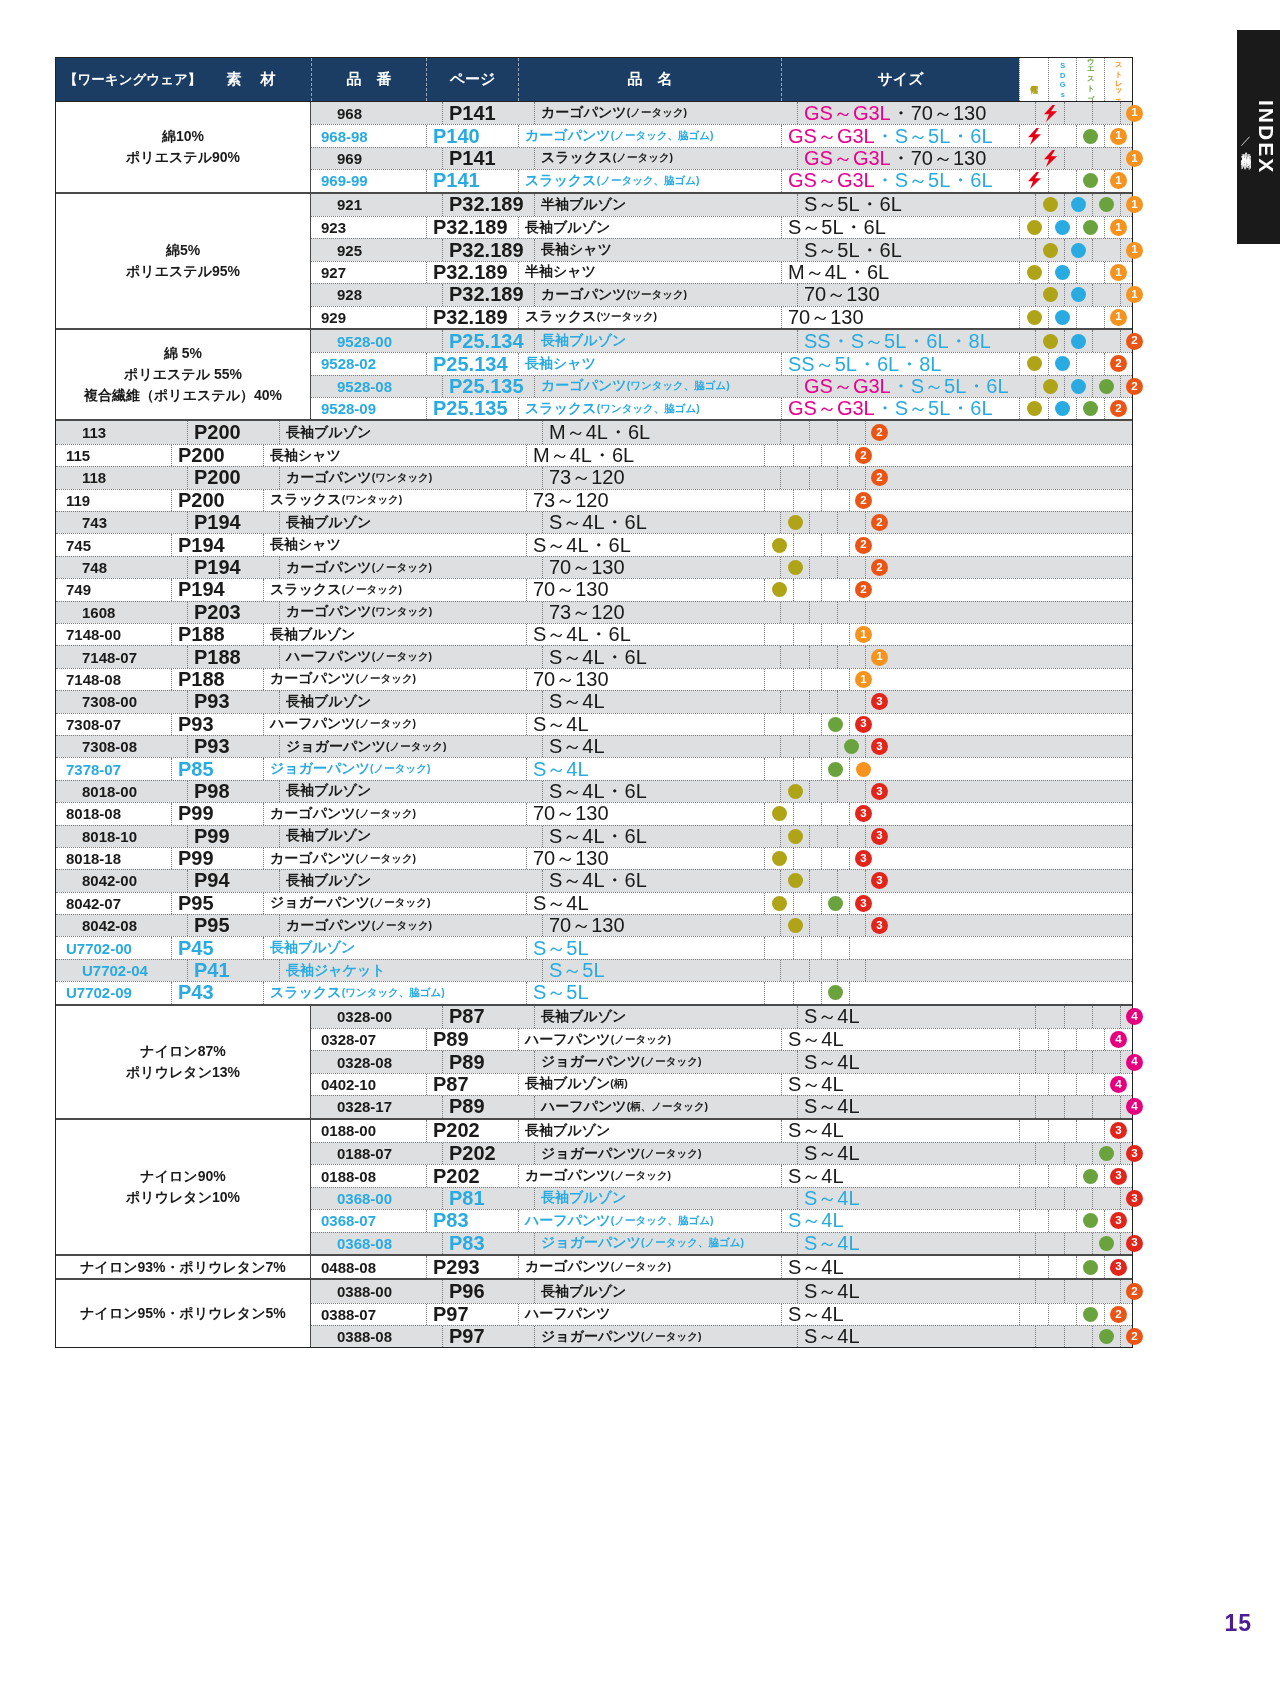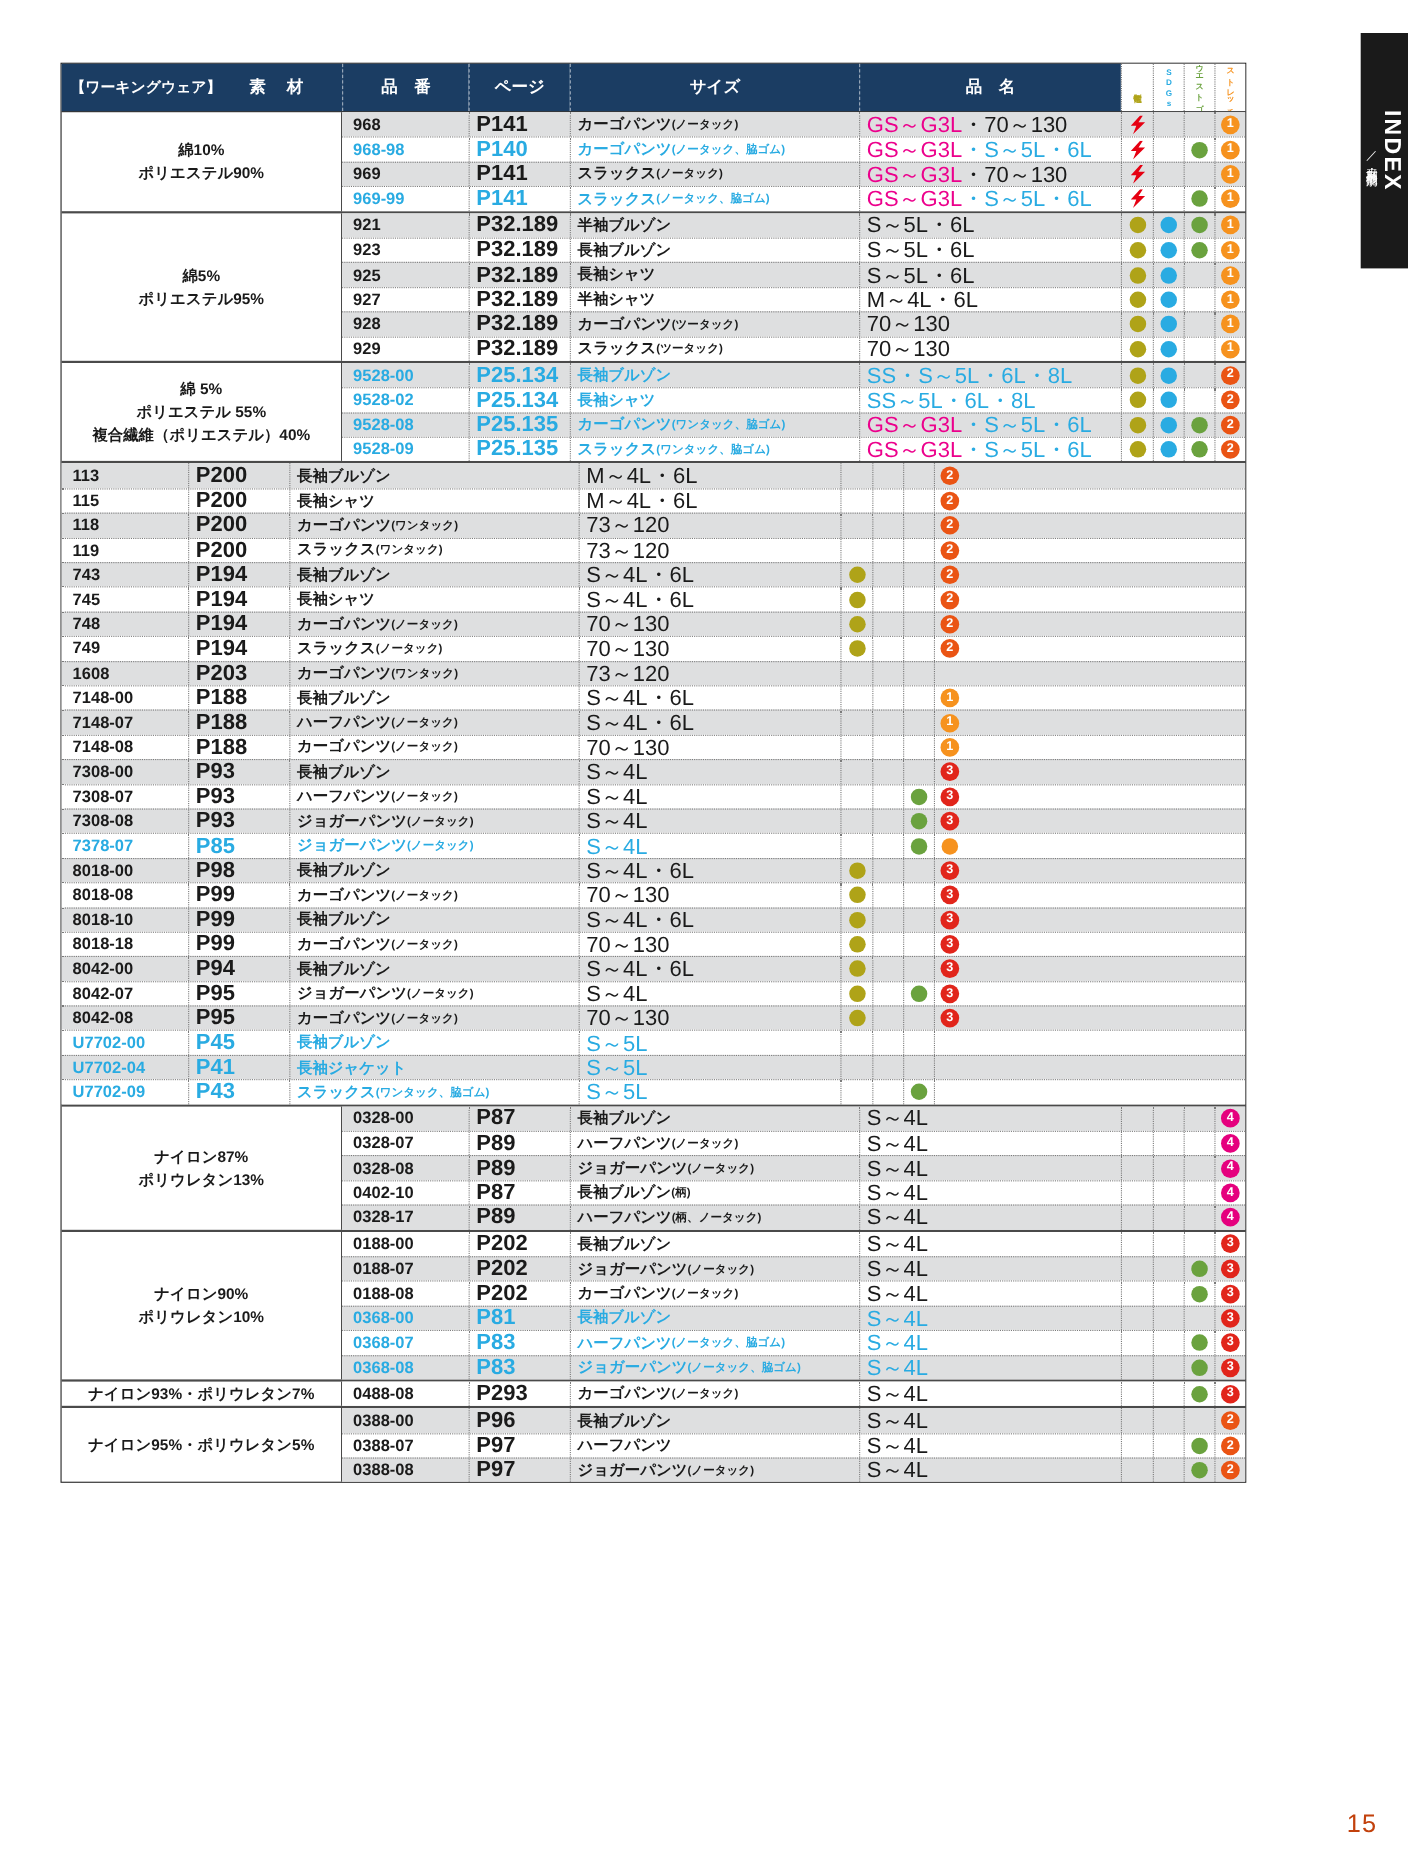--- a/index.html
+++ b/index.html
@@ -54,21 +54,21 @@
     width:255px;box-sizing:border-box;flex:none;
     display:flex;align-items:center;justify-content:center;text-align:center;
     font-size:14px;font-weight:bold;color:#1a1a1a;line-height:1.5;
     border-right:1.5px solid #4a4a4a;padding:0 4px;
   }
   .rows{flex:1;min-width:0;}
   .row{
     display:grid;grid-template-columns:115px 92px 263px 238px 29px 28px 28px 28px;
     height:22.4px;box-sizing:border-box;align-items:stretch;background:#fff;
   }
-  .row.odd{background:var(--rowAlt);}
+  .row.odd{background:var(--rowAlt);padding-left:16px;}
   .row + .row{border-top:1px dotted #7a7a7a;}
   .cell{
     display:flex;align-items:center;box-sizing:border-box;height:100%;
     border-left:1px dotted #7a7a7a;padding:0 6px;
     font-size:14.5px;color:#1a1a1a;overflow:hidden;white-space:nowrap;
   }
   .cell.code{border-left:none;font-weight:bold;padding-left:10px;font-size:15px;}
   .cell.page{font-weight:bold;font-size:20px;}
   .cell.name .nm{font-size:14px;font-weight:bold;}
   .cell.name .sub{font-size:10.5px;font-weight:bold;}
@@ -77,44 +77,44 @@
   .pink{color:var(--pink);}
   .icon-cell{justify-content:center;padding:0;}
   .dot{width:15px;height:15px;border-radius:50%;flex:none;}
   .badge{
     width:17px;height:17px;border-radius:50%;flex:none;color:#fff;
     font-size:11.5px;font-weight:bold;display:flex;align-items:center;justify-content:center;line-height:1;
   }
   .bolt{width:15px;height:17px;flex:none;}
   
   .page-number{
-    position:absolute;right:28px;bottom:18px;
-    font-size:23px;color:#c2410c;font-weight:normal;letter-spacing:1px;
+    position:absolute;right:28px;bottom:52px;
+    font-size:23px;color:#4c1d95;font-weight:bold;letter-spacing:1px;
   }
 </style>
 </head>
 <body>
 
 <div class="index-tab">
   <div class="vert">
     <span class="idx-main">INDEX</span>
     <span class="idx-sub">／ 素材別・機能別</span>
   </div>
 </div>
 
 <div class="catalog">
   <div class="thead">
     <div class="th th-mat">
       <span class="tag">【ワーキングウェア】</span>
       <span class="mat-label">素　材</span>
     </div>
     <div class="th">品　番</div>
     <div class="th">ページ</div>
+    <div class="th">品　名</div>
     <div class="th">サイズ</div>
-    <div class="th">品　名</div>
     <div class="th th-icon">
         <span style="color: rgb(175, 163, 24);">制電性</span>
       </div>
     <div class="th th-icon">
         <span style="color: rgb(41, 171, 226);">SDGs</span>
       </div>
     <div class="th th-icon">
         <span style="color: rgb(106, 162, 62);">ウエストゴム</span>
       </div>
     <div class="th th-icon">

